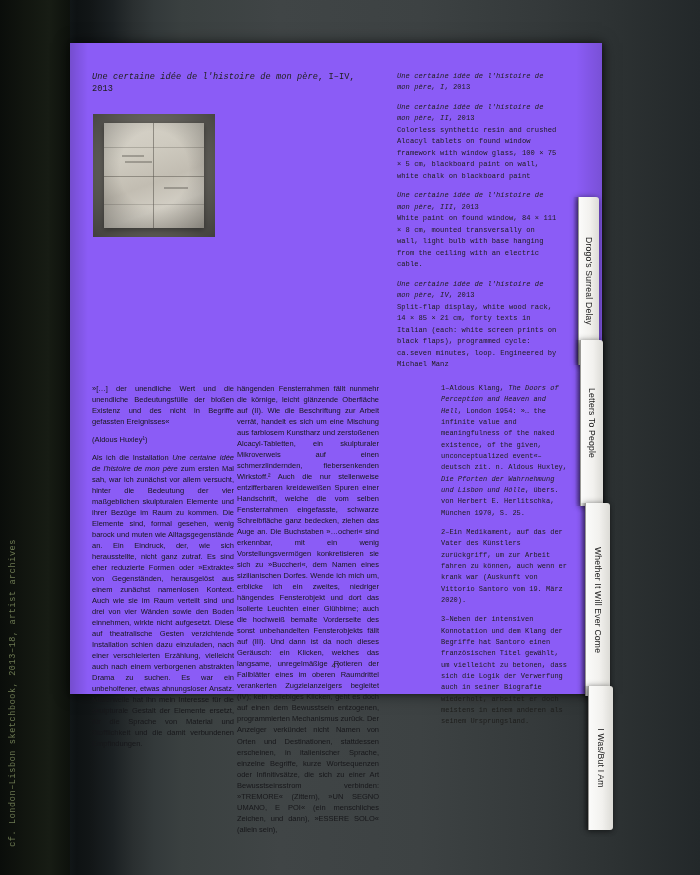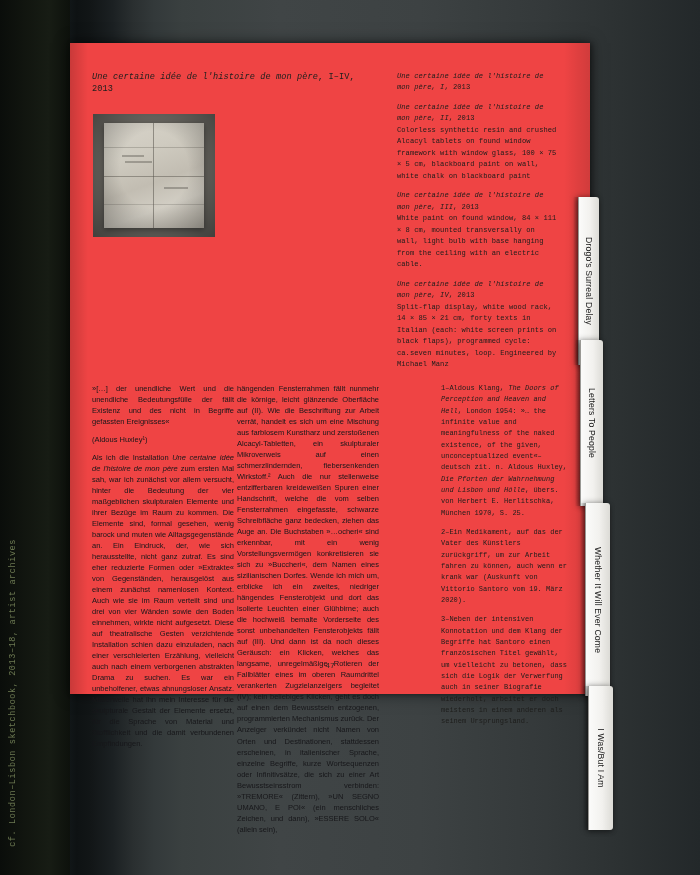--- a/index.html
+++ b/index.html
@@ -24,22 +24,23 @@
   #spine-text{
     position:absolute;left:8px;bottom:28px;
     writing-mode:vertical-rl;transform:rotate(180deg);
     font-family:"Liberation Mono", monospace;
     font-size:8.5px;letter-spacing:.6px;
     color:#6d7a52;white-space:nowrap;
   }
   
   #page{
     position:absolute;left:70px;top:43px;width:520px;height:651px;
-    background:#ef4444;
+    background:#8b5cf6;
     box-shadow:0 0 14px rgba(0,0,0,.55), 2px 0 5px rgba(0,0,0,.35);
+    padding-left:12px;
   }
   .paper-shade{
     position:absolute;left:0;top:0;width:18px;height:100%;
     background:linear-gradient(90deg,rgba(0,0,0,.16),rgba(0,0,0,0));
     pointer-events:none;
   }
   .paper-shade-r{
     position:absolute;right:0;top:0;width:26px;height:100%;
     background:linear-gradient(270deg,rgba(0,0,0,.13),rgba(0,0,0,0));
     pointer-events:none;
@@ -175,21 +176,21 @@
       </div>
       <div class="blk">
         <div><span class="ti">Une certaine idée de l'histoire de mon père, IV</span><span>, 2013</span></div>
         <div>Split-flap display, white wood rack, 14 × 85 × 21 cm, forty texts in Italian (each: white screen prints on black flaps), programmed cycle: ca.seven minutes, loop. Engineered by Michael Manz</div>
       </div>
     </div>
 
     <div id="cols">
 
       <div class="col body-txt" id="col1">
-        <p>»[…] der unendliche Wert und die unendliche Bedeutungsfülle der fällt Existenz und des nicht in Begriffe gefassten Ereignisses«</p>
+        <p>»[…] der unendliche Wert und die unendliche Bedeutungsfülle der bloßen Existenz und des nicht in Begriffe gefassten Ereignisses«</p>
         <div class="gap"></div>
         <p>(Aldous Huxley¹)</p>
         <div class="gap"></div>
         <p><span>Als ich die Installation </span><i>Une certaine idée de l'histoire de mon père</i><span> zum ersten Mal sah, war ich zunächst vor allem versucht, hinter die Bedeutung der vier maßgeblichen skulpturalen Elemente und ihrer Bezüge im Raum zu kommen. Die Elemente sind, formal gesehen, wenig barock und muten wie Alltagsgegenstände an. Ein Eindruck, der, wie sich herausstellte, nicht ganz zutraf. Es sind eher reduzierte Formen oder »Extrakte« von Gegenständen, herausgelöst aus einem zunächst namenlosen Kontext. Auch wie sie im Raum verteilt sind und drei von vier Wänden sowie den Boden einnehmen, wirkte nicht aufgesetzt. Diese auf theatralische Gesten verzichtende Installation schien dazu einzuladen, nach einer verschleierten Erzählung, vielleicht auch nach einem verborgenen abstrakten Drama zu suchen. Es war ein unbeholfener, etwas ahnungsloser Ansatz. Mittlerweile hat ihn mein Interesse für die skulpturale Gestalt der Elemente ersetzt, für die Sprache von Material und Stofflichkeit und die damit verbundenen Empfindungen.</span></p>
       </div>
 
       <div class="col body-txt" id="col2">
         <p>hängenden Fensterrahmen fällt nunmehr die körnige, leicht glänzende Oberfläche auf (II). Wie die Beschriftung zur Arbeit verrät, handelt es sich um eine Mischung aus farblosem Kunstharz und zerstoßenen Alcacyl-Tabletten, ein skulpturaler Mikroverweis auf einen schmerzlindernden, fiebersenkenden Wirkstoff.² Auch die nur stellenweise entzifferbaren kreideweißen Spuren einer Handschrift, welche die vom selben Fensterrahmen eingefasste, schwarze Schreibfläche ganz bedecken, ziehen das Auge an. Die Buchstaben »…ocheri« sind erkennbar, mit ein wenig Vorstellungsvermögen konkretisieren sie sich zu »Buccheri«, dem Namen eines sizilianischen Dorfes. Wende ich mich um, erblicke ich ein zweites, niedriger hängendes Fensterobjekt und dort das isolierte Leuchten einer Glühbirne; auch die hochweiß bemalte Vorderseite des sonst unbehandelten Fensterobjekts fällt auf (III). Und dann ist da noch dieses Geräusch: ein Klicken, welches das langsame, unregelmäßige Rotieren der Fallblätter eines im oberen Raumdrittel verankerten Zugzielanzeigers begleitet (IV); kein beliebiges Klicken, geht es doch auf einen dem Bewusstsein entzogenen, programmierten Mechanismus zurück. Der Anzeiger verkündet nicht Namen von Orten und Destinationen, stattdessen erscheinen, in italienischer Sprache, einzelne Begriffe, kurze Wortsequenzen oder Infinitivsätze, die sich zu einer Art Bewusstseinsstrom verbinden: »TREMORE« (Zittern), »UN SEGNO UMANO, E POI« (ein menschliches Zeichen, und dann), »ESSERE SOLO« (allein sein),</p>
       </div>
 

